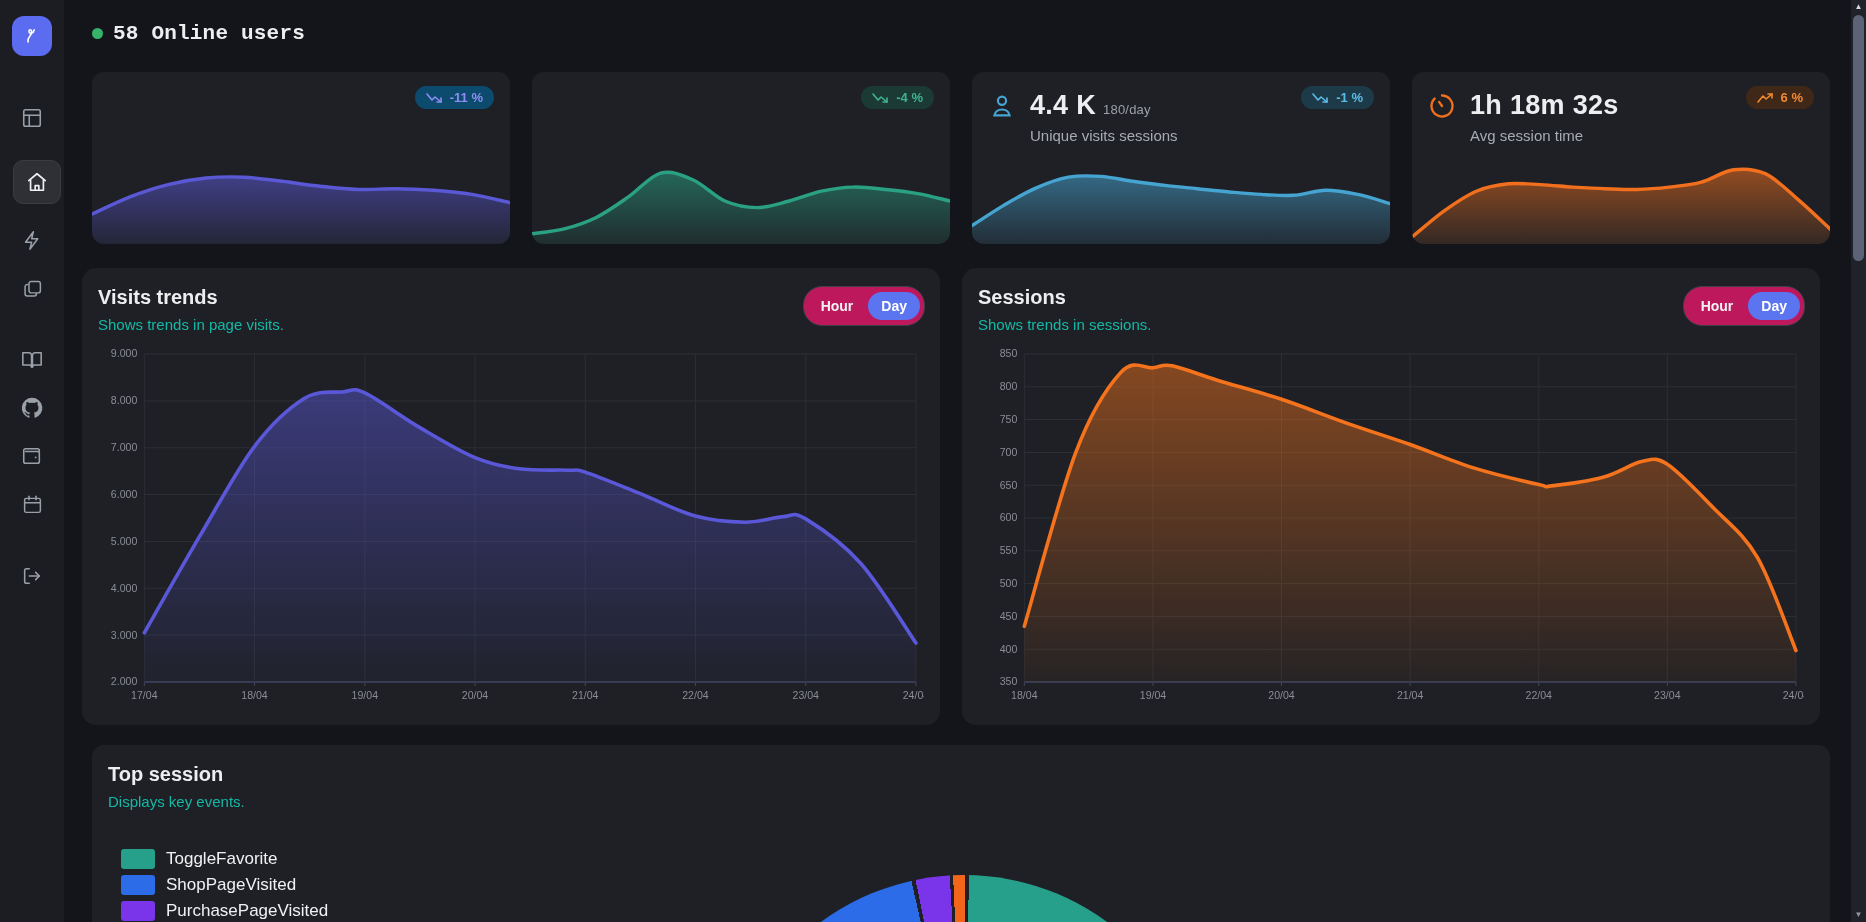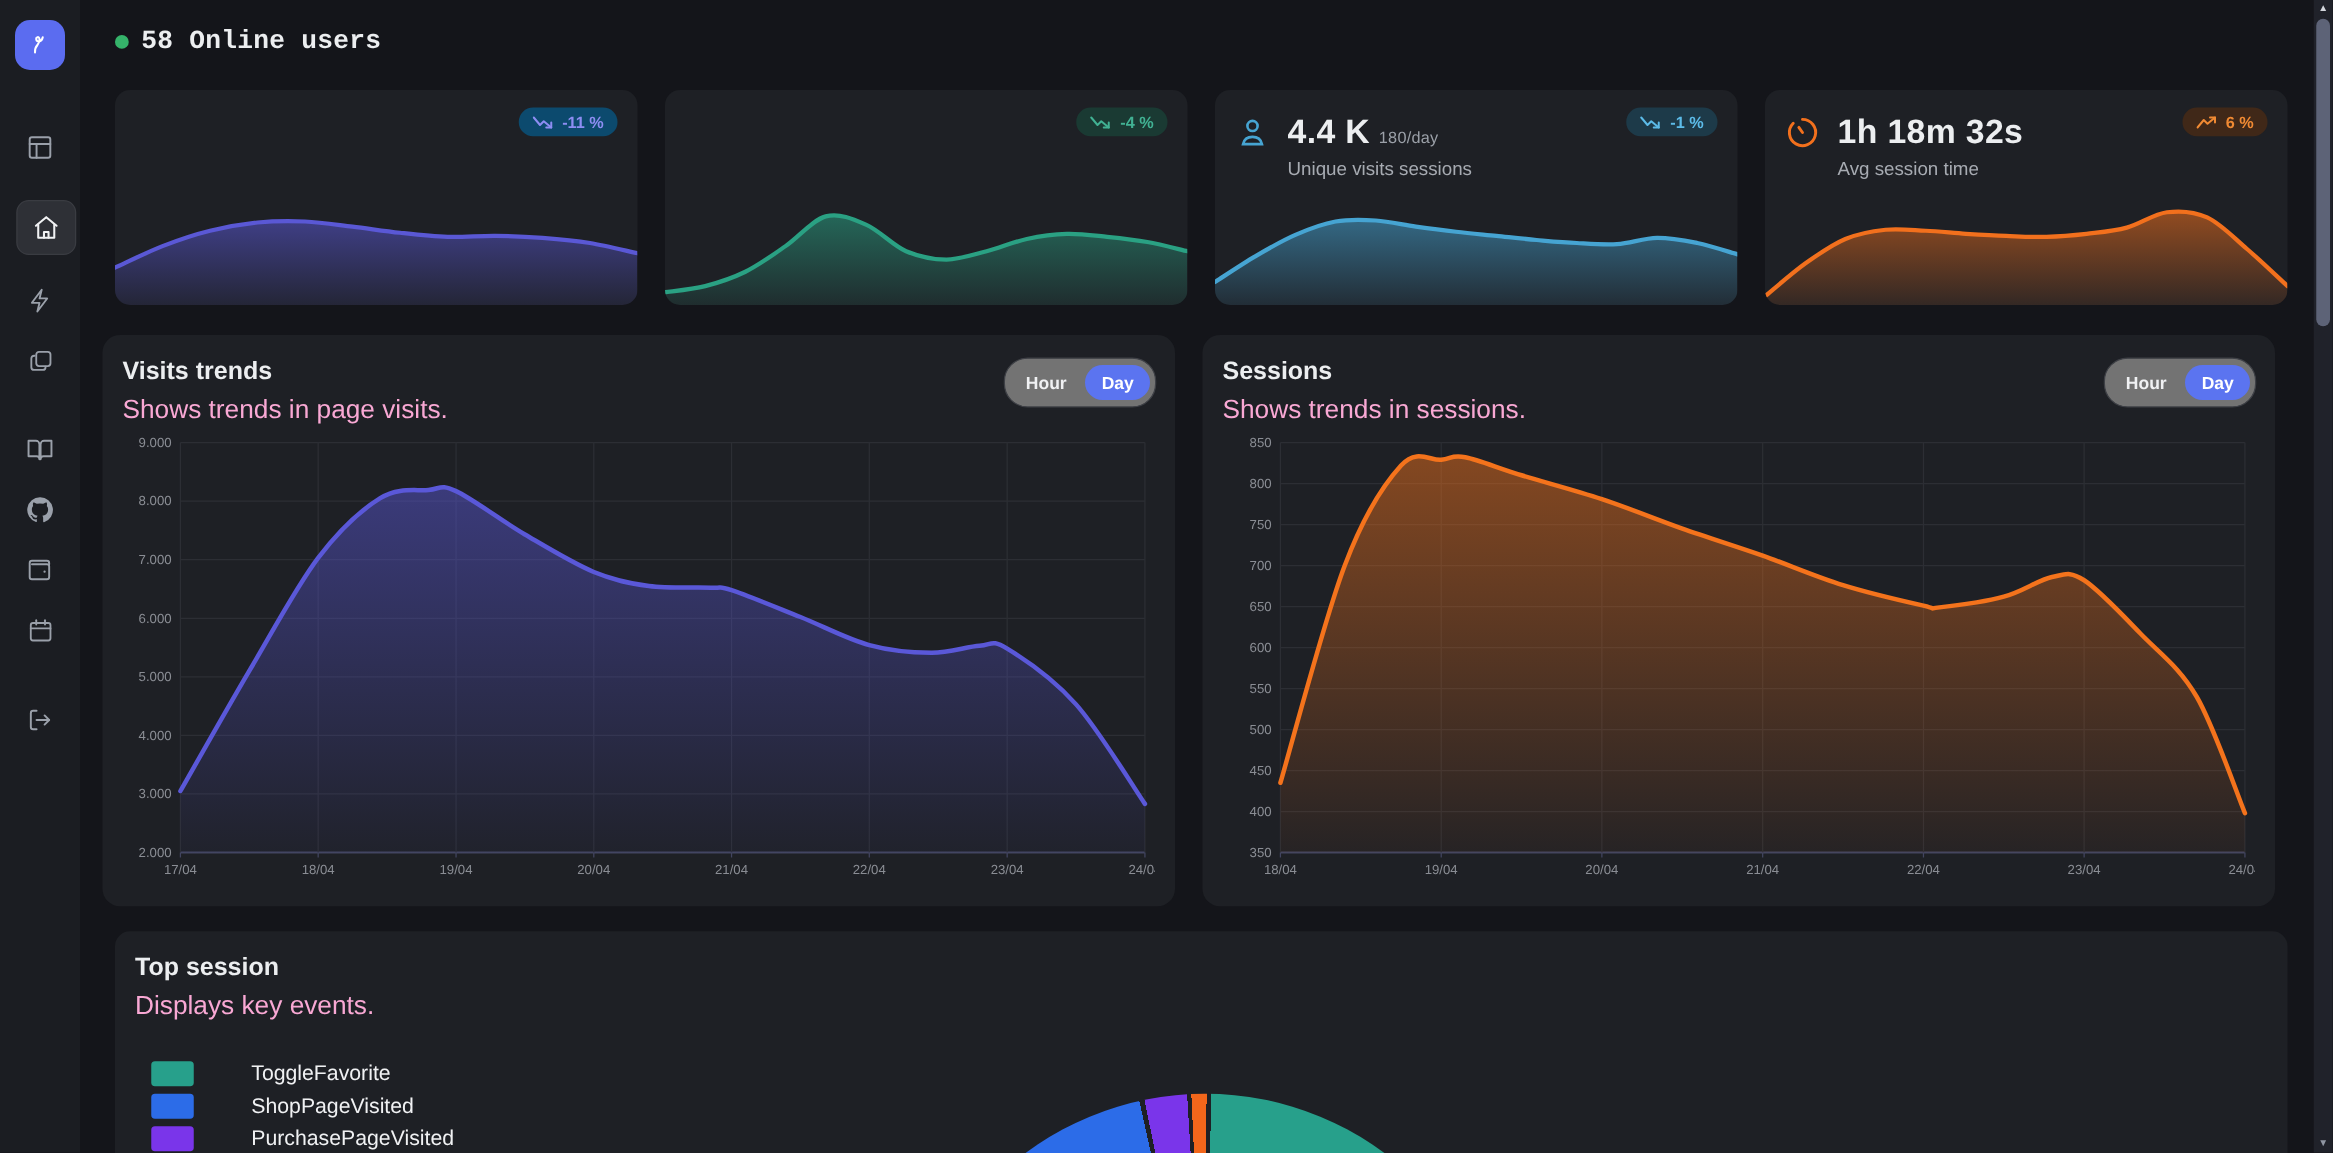--- a/index.html
+++ b/index.html
@@ -24,31 +24,31 @@
   .stat-value { font-size:27px; font-weight:bold; letter-spacing:.3px; }
   .stat-rate { font-size:13px; font-weight:normal; color:#9ba0a8; margin-left:7px; letter-spacing:.2px; }
   .stat-label { font-size:15px; color:#a7abb2; margin-top:6px; }
   .badge { position:absolute; top:14px; right:16px; border-radius:13px; padding:4px 11px;
     font-size:13px; font-weight:bold; display:flex; align-items:center; gap:7px; }
   .spark { position:absolute; left:0; right:0; bottom:0; height:92px; width:100%; display:block; }
   .charts { position:absolute; left:18px; top:268px; width:1738px; height:457px;
     display:grid; grid-template-columns:1fr 1fr; gap:22px; }
   .chart-card { border-radius:14px; }
   .chart-title { position:absolute; left:16px; top:18px; font-size:20px; font-weight:bold; }
-  .chart-sub { position:absolute; left:16px; top:48px; font-size:21px; color:#f9a8d4; }
+  .chart-sub { position:absolute; left:16px; top:48px; font-size:15px; color:#14b8a6; }
   .toggle { position:absolute; right:15px; top:18px; height:40px; display:flex; align-items:center;
-    gap:2px; padding:4px; border:1px solid #3e4046; border-radius:19px; background:#737373;text-align:right; }
+    gap:2px; padding:4px; border:1px solid #3e4046; border-radius:19px; background:#be185d;text-align:right; }
   .tbtn { font-size:14px; font-weight:bold; padding:6px 13px; border-radius:14px; color:#f0f1f3; cursor:pointer; }
   .tbtn.sel { background:#5b74f0; color:#fff; }
   .chart-svg { position:absolute; left:16px; right:16px; top:76px; height:364px; width:calc(100% - 32px); }
   .events-card { position:absolute; left:28px; top:745px; width:1738px; height:430px; }
   .legend { position:absolute; left:29px; top:104px; display:flex; flex-direction:column; gap:6px; }
   .lg-row { display:flex; align-items:center; gap:11px; cursor:pointer; }
   .lg-swatch { width:34px; height:20px; border-radius:3px; }
-  .lg-label { font-size:17px; color:#f0f1f3;margin-left:35px; }
+  .lg-label { font-size:17px; color:#f0f1f3; }
   .pie { position:absolute; width:482px; height:482px; left:631px; top:130px; border-radius:50%; }
   .scrollbar { position:absolute; right:0; top:0; width:15px; height:922px; background:#20222a; }
   .sb-arrow { position:absolute; left:0; width:15px; height:14px; text-align:center; font-size:8px;
     line-height:14px; color:#d4d7dd; cursor:pointer; }
   .sb-arrow.down { bottom:0; color:#9096a2; }
   .sb-thumb { position:absolute; left:2px; top:15px; width:11px; height:246px; border-radius:6px;
     background:#5d6377; cursor:grab; }
   svg { display:block; }
 </style>
 </head>

